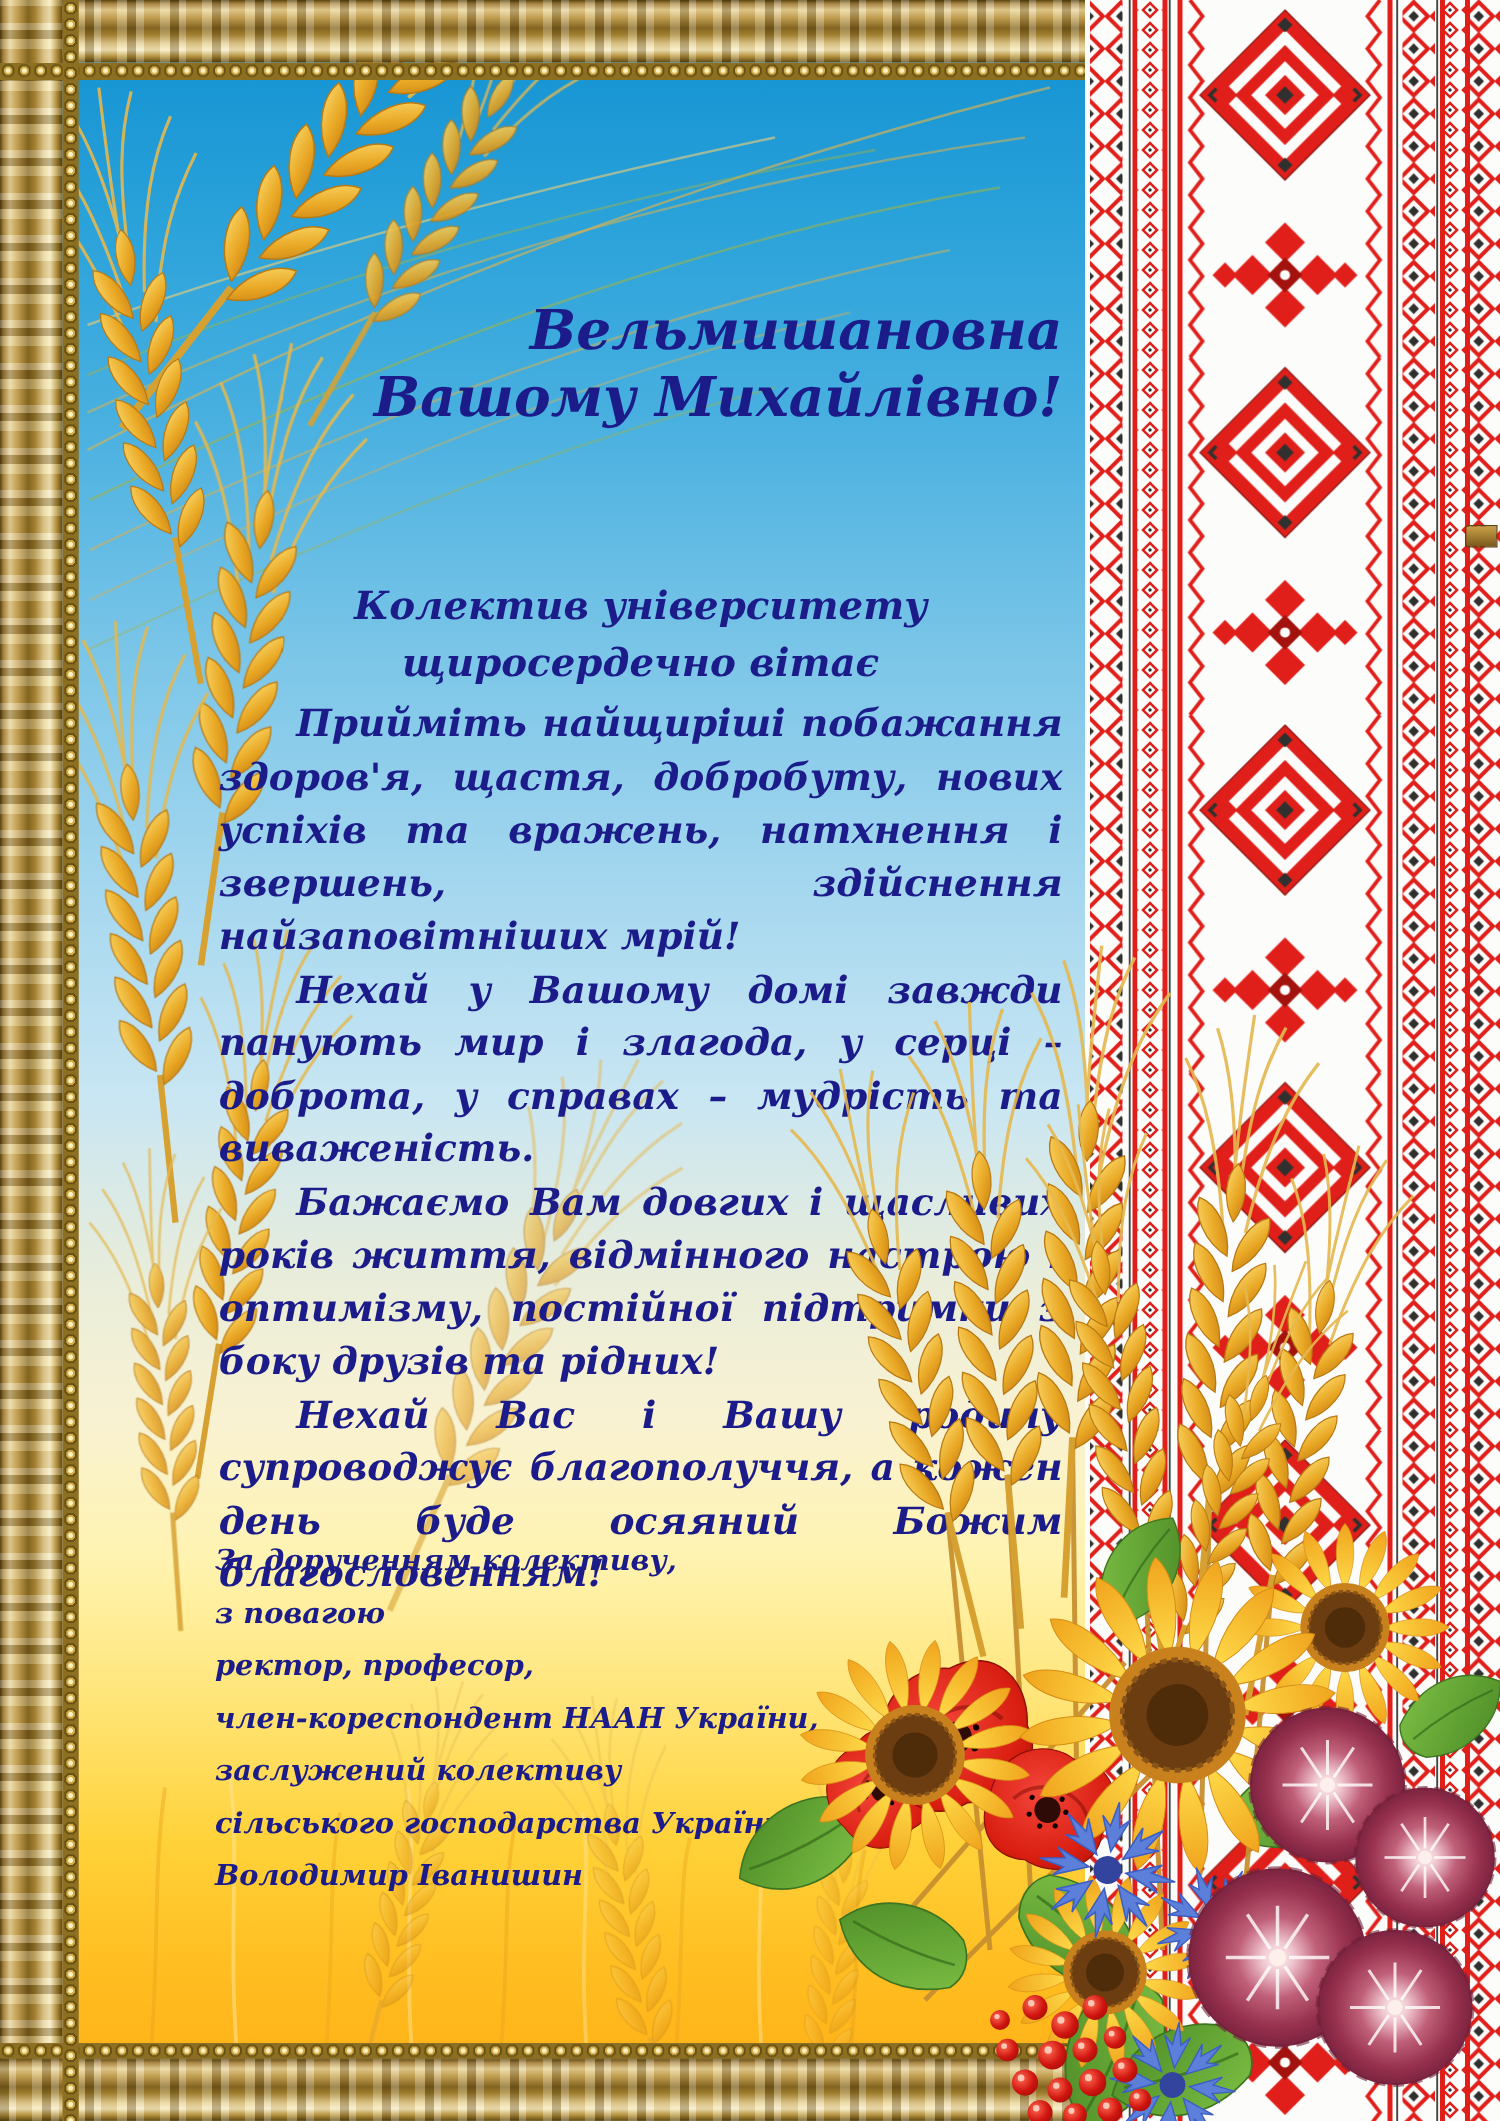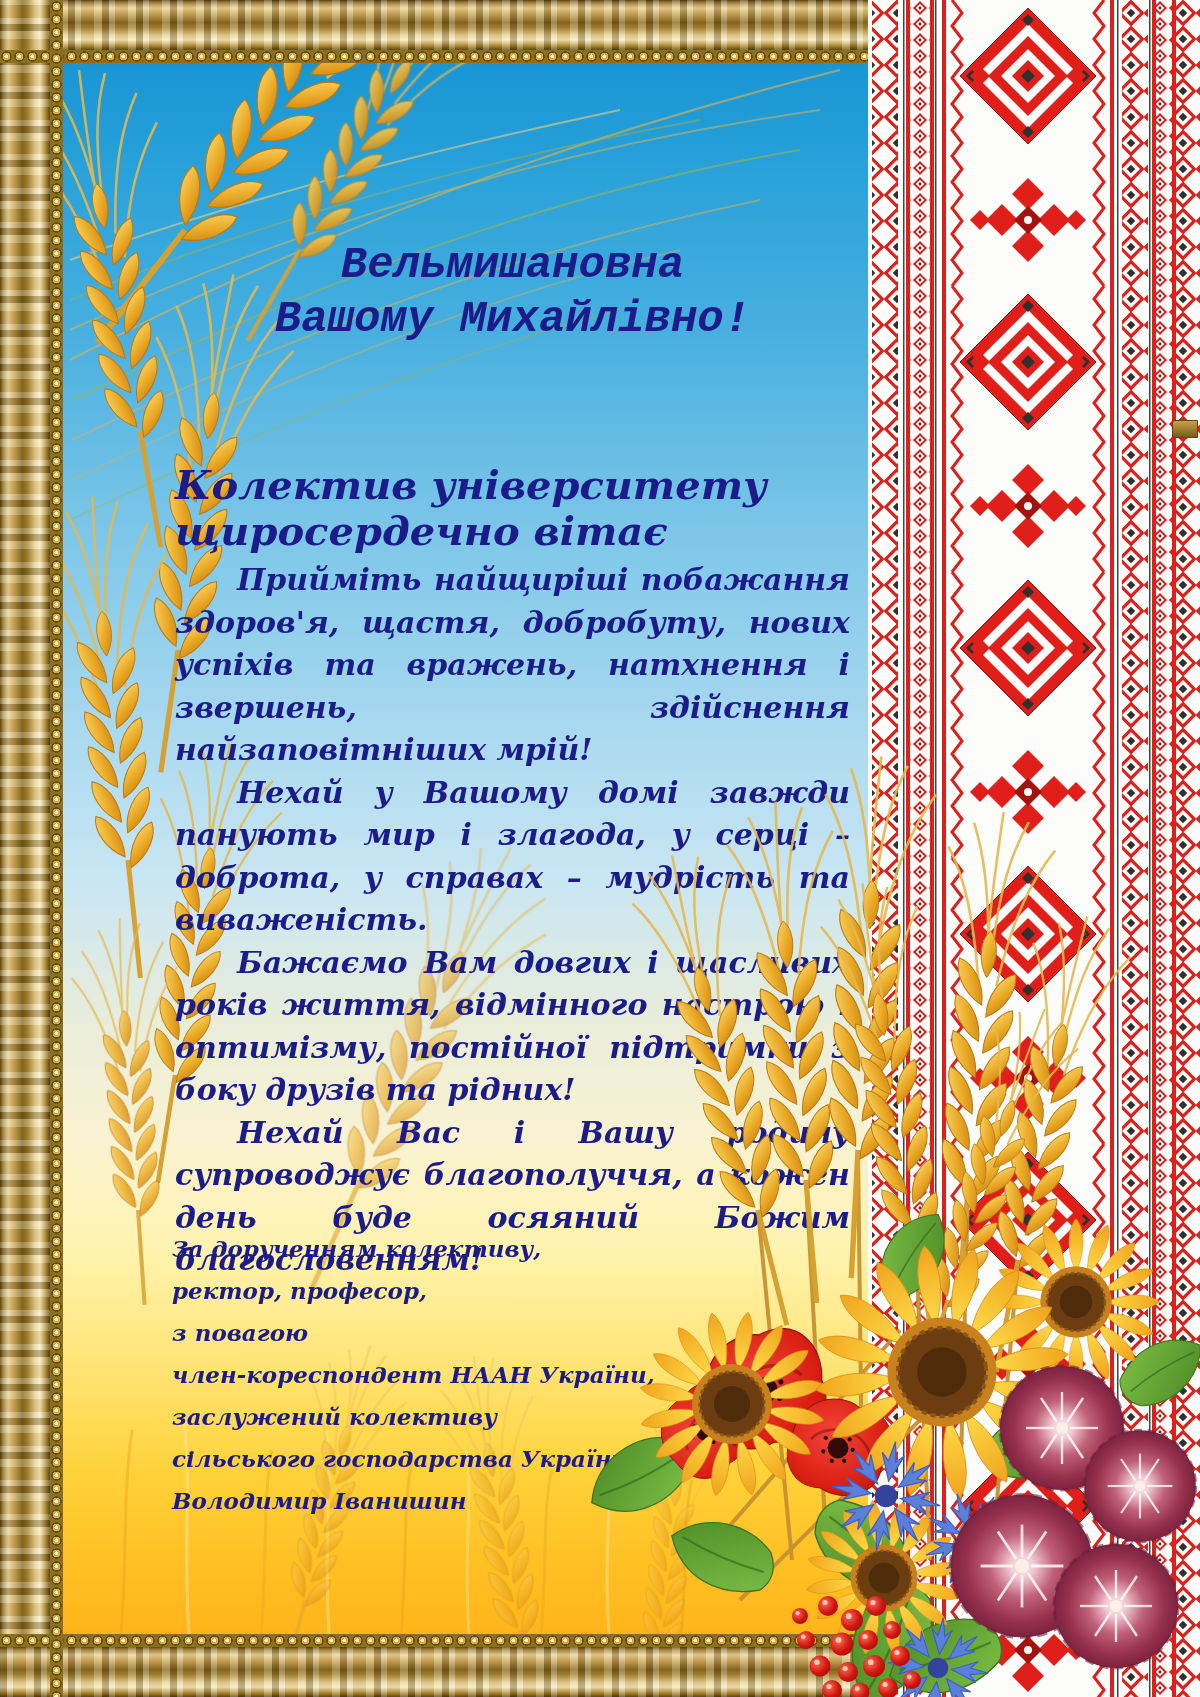--- a/index.html
+++ b/index.html
@@ -11,22 +11,22 @@
   
   .interior{
     position:absolute;left:50px;top:50px;right:0;bottom:50px;z-index:0;
     background:linear-gradient(180deg,
       #1694d3 0%, #2aa2da 8%, #49b0e0 18%, #7cc6e8 30%,
       #a7d8ef 42%, #c9e6f3 52%, #e9edda 61%, #f9f2d2 68%,
       #fff3b0 75%, #ffe578 82%, #ffd23a 89%, #ffbf22 95%, #ffb318 100%);
   }
   
   .txt{position:absolute;z-index:10;color:#1b1c8a;font-style:italic;font-weight:bold;}
-  .title{left:175px;top:238px;width:675px;text-align:center;font-size:44px;line-height:54px;font-family:Liberation Mono, monospace;}
-  .greeting{left:175px;top:462px;width:675px;font-size:40px;line-height:46px;}
+  .title{left:175px;top:238px;width:675px;text-align:right;font-size:44px;line-height:54px;}
+  .greeting{left:175px;top:462px;width:675px;text-align:center;font-size:31px;line-height:46px;}
   .bodytext{left:175px;top:559px;width:675px;font-size:30px;line-height:42.5px;text-align:justify;}
   .bodytext p{margin:0;text-indent:62px;}
   .signature{left:172px;top:1228px;width:620px;font-size:23px;line-height:42px;text-align:left;}
   .signature div{white-space:nowrap;}
   
   .frame{position:absolute;z-index:30;}
   .frame-top,.frame-bottom{left:0;width:1200px;height:50px;
     background:
       repeating-linear-gradient(90deg, rgba(70,48,8,.30) 0 7px, rgba(255,255,255,.25) 7px 13px,
         rgba(165,125,45,.18) 13px 26px, rgba(255,248,216,.28) 26px 34px),
@@ -143,22 +143,22 @@
 
   <div class="txt bodytext">
     <p>Прийміть найщиріші побажання здоров'я, щастя, добробуту, нових успіхів та вражень, натхнення і звершень, здійснення найзаповітніших мрій!</p>
     <p>Нехай у Вашому домі завжди панують мир і злагода, у серці – доброта, у справах – мудрість та виваженість.</p>
     <p>Бажаємо Вам довгих і щасливих років життя, відмінного настрою і оптимізму, постійної підтримки з боку друзів та рідних!</p>
     <p>Нехай Вас і Вашу родину супроводжує благополуччя, а кожен день буде осяяний Божим благословенням!</p>
   </div>
 
   <div class="txt signature">
     <div>За дорученням колективу,</div>
+    <div>з повагою</div>
     <div>ректор, професор,</div>
-    <div>з повагою</div>
     <div>член-кореспондент НААН України,</div>
     <div>заслужений колективу</div>
     <div>сільського господарства України</div>
     <div>Володимир Іванишин</div>
   </div>
 
   <div class="frame frame-top"></div>
   <div class="frame frame-left"></div>
   <div class="frame frame-bottom"></div>
   <div class="bead bead-top"></div>

